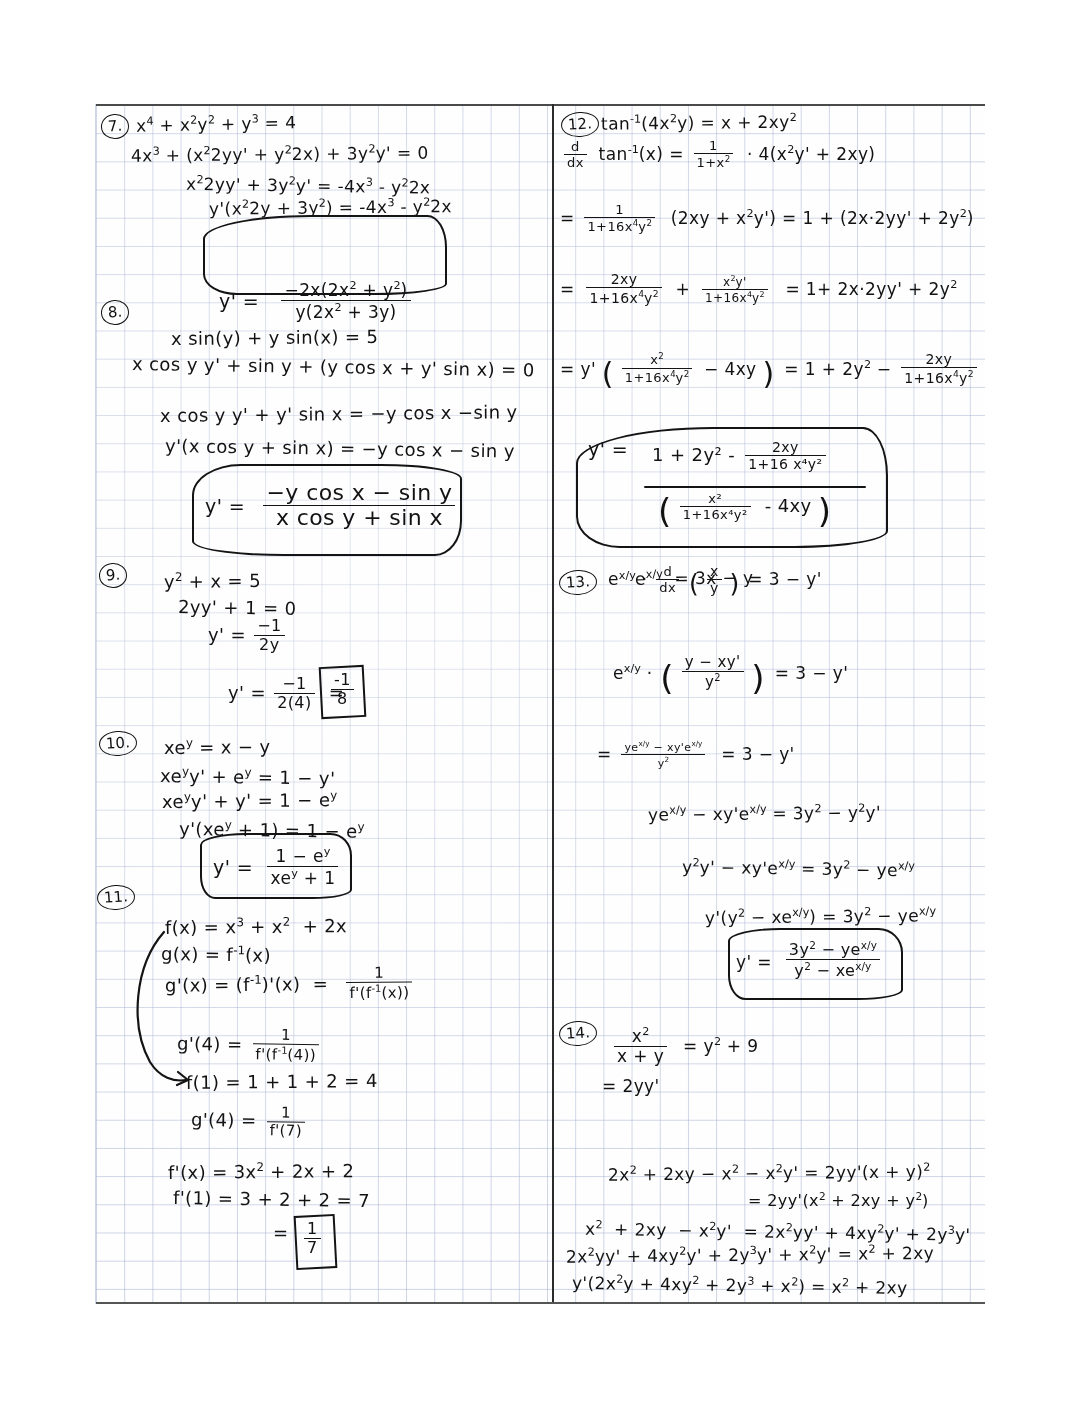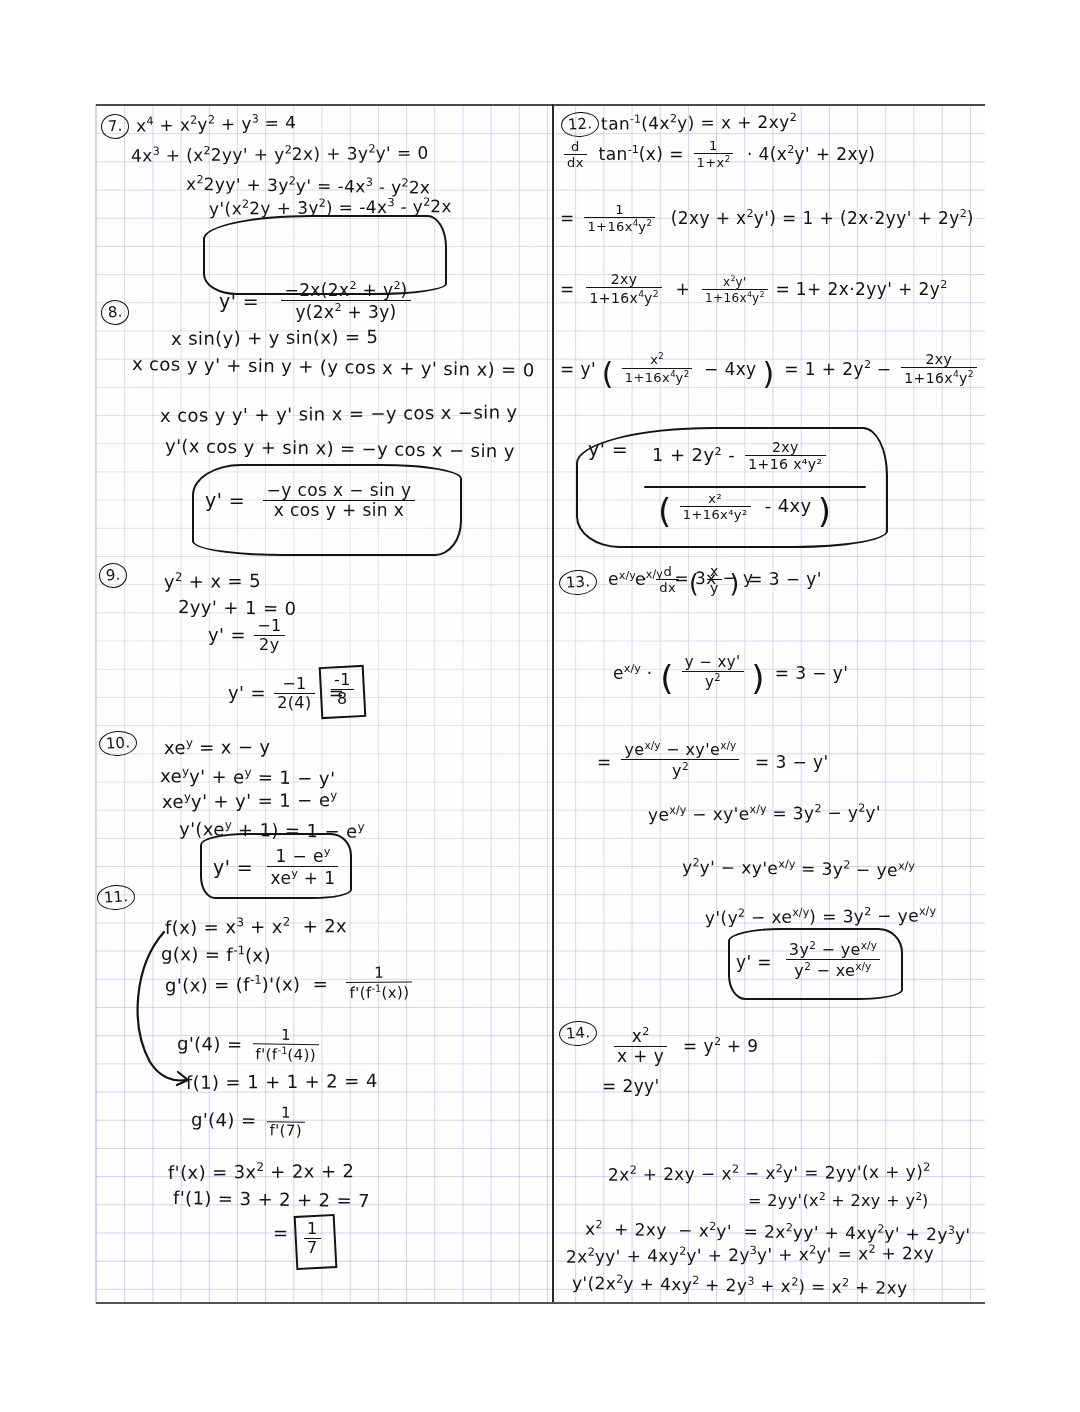--- a/index.html
+++ b/index.html
@@ -198,21 +198,21 @@
   </div>
   <div class="hw sz18 tilt3" style="left:160px; top:407px;">
     x cos y y' + y' sin x = −y cos x −sin y
   </div>
   <div class="hw sz18 tilt2" style="left:165px; top:437px;">
     y'(x cos y + sin x) = −y cos x − sin y
   </div>
   <div class="hw sz19" style="left:205px; top:482px;">
     <span>y' =</span>
     <span style="display:inline-block; margin-left:10px;">
-      <span class="frac" style="font-size:17px;">
+      <span class="frac" style="font-size:22px;">
         <span class="num">−y cos x − sin y</span>
         <span class="den">x cos y + sin x</span>
       </span>
     </span>
   </div>
   <div class="loop b2" style="left:192px; top:464px; width:266px; height:88px;"></div>
 
   <div class="prob-num" style="left:99px; top:563px;">
     <span class="ell">9.</span>
   </div>
@@ -356,21 +356,21 @@
     =
     <span class="frac" style="font-size:14px; margin-left:6px;">
       <span class="num">2xy</span>
       <span class="den">1+16x<sup>4</sup>y<sup>2</sup></span>
     </span>
     <span style="margin-left:6px;">+</span>
     <span class="frac" style="font-size:12px; margin-left:6px;">
       <span class="num">x<sup>2</sup>y'</span>
       <span class="den">1+16x<sup>4</sup>y<sup>2</sup></span>
     </span>
-    <span style="text-align:center;">= 1+ 2x·2yy' + 2y<sup>2</sup></span>
+    <span style="margin-left:10px;text-align:center;">= 1+ 2x·2yy' + 2y<sup>2</sup></span>
   </div>
   <div class="hw sz17" style="left:560px; top:352px;">
     = y'
     <span style="font-size:30px; vertical-align:-9px;">(</span>
     <span class="frac" style="font-size:13px;">
       <span class="num">x<sup>2</sup></span>
       <span class="den">1+16x<sup>4</sup>y<sup>2</sup></span>
     </span>
     <span style="margin-left:4px;">− 4xy</span>
     <span style="font-size:30px; vertical-align:-9px;">)</span>
@@ -428,21 +428,21 @@
     <span style="font-size:34px; vertical-align:-11px; margin-left:2px;">(</span>
     <span class="frac" style="font-size:15px;">
       <span class="num">y − xy'</span>
       <span class="den">y<sup>2</sup></span>
     </span>
     <span style="font-size:34px; vertical-align:-11px;">)</span>
     <span style="margin-left:4px;">= 3 − y'</span>
   </div>
   <div class="hw sz17" style="left:597px; top:740px;">
     =
-    <span class="frac" style="font-size:16px; margin-left:4px;">
+    <span class="frac" style="font-size:11px; margin-left:4px;">
       <span class="num">ye<sup>x/y</sup> − xy'e<sup>x/y</sup></span>
       <span class="den">y<sup>2</sup></span>
     </span>
     <span style="margin-left:8px;">= 3 − y'</span>
   </div>
   <div class="hw sz17 tilt3" style="left:648px; top:805px;">
     ye<sup>x/y</sup> − xy'e<sup>x/y</sup> = 3y<sup>2</sup> − y<sup>2</sup>y'
   </div>
   <div class="hw sz17 tilt2" style="left:682px; top:857px;">
     y<sup>2</sup>y' − xy'e<sup>x/y</sup> = 3y<sup>2</sup> − ye<sup>x/y</sup>

